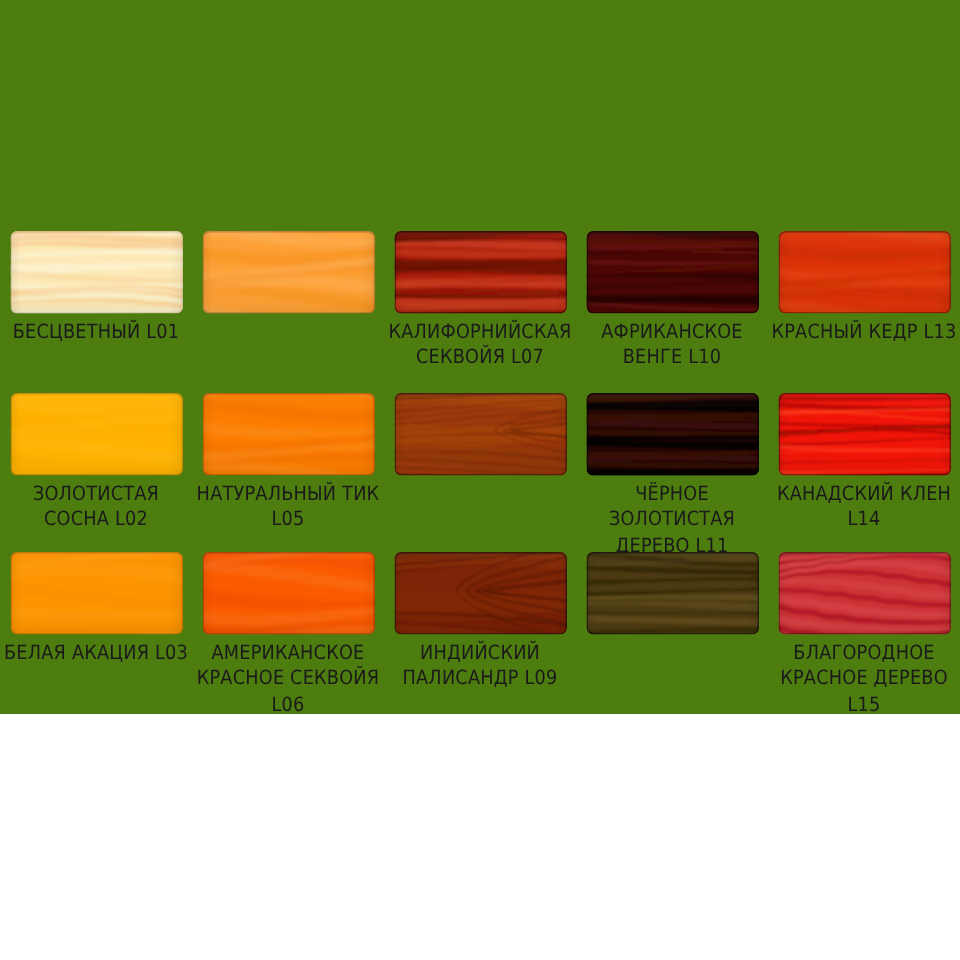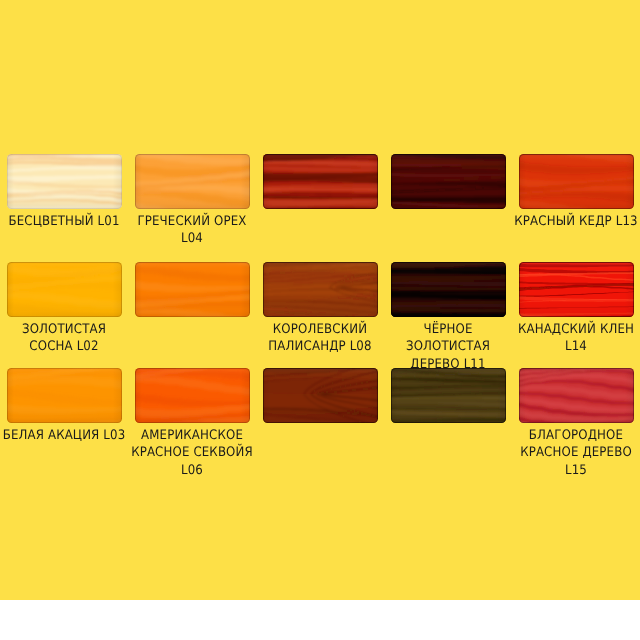--- a/index.html
+++ b/index.html
@@ -1,21 +1,21 @@
 <!DOCTYPE html>
 <html><head>
 <meta charset="utf-8">
 <title>Wood Stain Colour Chart</title>
 <style>
   html,body{margin:0;padding:0;}
   body{width:640px;height:640px;background:#ffffff;
        font-family:"DejaVu Sans Condensed","DejaVu Sans",sans-serif;
        overflow:hidden;-webkit-font-smoothing:antialiased;
        text-rendering:geometricPrecision;}
-  .chart{position:absolute;left:0;top:0;width:640px;height:600px;background:#fde047;}
+  .chart{position:absolute;left:0;top:0;width:640px;height:476px;background:#4d7c0f;}
   .grid{position:absolute;left:0;top:0;width:640px;height:640px;}
   .row{position:absolute;left:6.5px;width:628px;display:flex;align-items:flex-start;}
   .cell{width:115px;margin-right:13px;position:relative;}
   .cell:last-child{margin-right:6px;}
   .swatch{width:115px;height:55px;border-radius:4.5px;overflow:hidden;position:relative;display:block;}
   .swatch svg{display:block;width:115px;height:55px;}
   .swatch::after{content:"";position:absolute;inset:0;border-radius:4.5px;pointer-events:none;
      box-shadow:inset 0 0 0 1px rgba(0,0,0,var(--bw,0.28)), inset 0 1px 1.5px rgba(0,0,0,calc(var(--bw,0.28)*0.55));}
   .label{position:absolute;left:-20px;width:155px;top:58.5px;text-align:center;
          font-size:13.1px;line-height:17.9px;letter-spacing:0.15px;
@@ -102,22 +102,20 @@
                 <path d="M-4.00 31.42 C6.25 31.42,6.25 30.12,16.50 30.12 C26.75 30.12,26.75 28.65,37.00 28.65 C47.25 28.65,47.25 26.98,57.50 26.98 C67.75 26.98,67.75 25.12,78.00 25.12 C88.25 25.12,88.25 23.18,98.50 23.18 C108.75 23.18,108.75 21.43,119.00 21.43 L119.00 26.76 C108.75 26.76,108.75 27.61,98.50 27.61 C88.25 27.61,88.25 29.03,78.00 29.03 C67.75 29.03,67.75 30.91,57.50 30.91 C47.25 30.91,47.25 33.13,37.00 33.13 C26.75 33.13,26.75 35.53,16.50 35.53 C6.25 35.53,6.25 37.90,-4.00 37.90 Z" fill="#F08210" opacity="0.28"></path>
                 <path d="M-4.00 36.08 C6.25 36.08,6.25 34.23,16.50 34.23 C26.75 34.23,26.75 32.39,37.00 32.39 C47.25 32.39,47.25 31.09,57.50 31.09 C67.75 31.09,67.75 30.80,78.00 30.80 C88.25 30.80,88.25 31.79,98.50 31.79 C108.75 31.79,108.75 33.93,119.00 33.93 L119.00 41.79 C108.75 41.79,108.75 38.95,98.50 38.95 C88.25 38.95,88.25 36.96,78.00 36.96 C67.75 36.96,67.75 36.19,57.50 36.19 C47.25 36.19,47.25 36.66,37.00 36.66 C26.75 36.66,26.75 38.10,16.50 38.10 C6.25 38.10,6.25 40.10,-4.00 40.10 Z" fill="#FEC276" opacity="0.26"></path>
                 <path d="M-4.00 36.01 C6.25 36.01,6.25 35.61,16.50 35.61 C26.75 35.61,26.75 36.37,37.00 36.37 C47.25 36.37,47.25 38.24,57.50 38.24 C67.75 38.24,67.75 41.02,78.00 41.02 C88.25 41.02,88.25 44.33,98.50 44.33 C108.75 44.33,108.75 47.73,119.00 47.73 L119.00 54.83 C108.75 54.83,108.75 52.15,98.50 52.15 C88.25 52.15,88.25 49.07,78.00 49.07 C67.75 49.07,67.75 45.97,57.50 45.97 C47.25 45.97,47.25 43.31,37.00 43.31 C26.75 43.31,26.75 41.52,16.50 41.52 C6.25 41.52,6.25 40.89,-4.00 40.89 Z" fill="#F08210" opacity="0.28"></path>
                 <path d="M-4.00 48.82 C6.25 48.82,6.25 51.85,16.50 51.85 C26.75 51.85,26.75 54.85,37.00 54.85 C47.25 54.85,47.25 57.41,57.50 57.41 C67.75 57.41,67.75 59.29,78.00 59.29 C88.25 59.29,88.25 60.45,98.50 60.45 C108.75 60.45,108.75 60.99,119.00 60.99 L119.00 65.36 C108.75 65.36,108.75 65.71,98.50 65.71 C88.25 65.71,88.25 65.62,78.00 65.62 C67.75 65.62,67.75 64.71,57.50 64.71 C47.25 64.71,47.25 62.77,37.00 62.77 C26.75 62.77,26.75 59.87,16.50 59.87 C6.25 59.87,6.25 56.41,-4.00 56.41 Z" fill="#FEC276" opacity="0.26"></path>
                 <path d="M-4.00 65.01 C6.25 65.01,6.25 69.27,16.50 69.27 C26.75 69.27,26.75 71.68,37.00 71.68 C47.25 71.68,47.25 72.07,57.50 72.07 C67.75 72.07,67.75 70.86,78.00 70.86 C88.25 70.86,88.25 68.77,98.50 68.77 C108.75 68.77,108.75 66.58,119.00 66.58 L119.00 71.71 C108.75 71.71,108.75 74.96,98.50 74.96 C88.25 74.96,88.25 78.05,78.00 78.05 C67.75 78.05,67.75 79.94,57.50 79.94 C47.25 79.94,47.25 79.72,37.00 79.72 C26.75 79.72,26.75 76.93,16.50 76.93 C6.25 76.93,6.25 71.85,-4.00 71.85 Z" fill="#F08210" opacity="0.28"></path>
               </g>
               <rect x="0" y="0" width="115" height="55" fill="url(#grL04h)"></rect>
               <rect x="0" y="0" width="115" height="55" fill="url(#grL04v)"></rect>
             </svg>
           </div>
-        <div class="label">ГРЕЧЕСКИЙ ОРЕХ
-L04</div>
       </div>
       <div class="cell">
         <div class="swatch" style="--bw: 0.4;">
             <svg viewBox="0 0 115 55" preserveAspectRatio="none">
               <defs>
                 <linearGradient id="grL07v" x1="0" y1="0" x2="0" y2="1">
                   <stop offset="0" stop-color="#ffffff" stop-opacity="0.06"></stop>
                   <stop offset="0.1" stop-color="#ffffff" stop-opacity="0.015"></stop>
                   <stop offset="0.25" stop-color="#ffffff" stop-opacity="0"></stop>
                   <stop offset="0.7" stop-color="#000000" stop-opacity="0"></stop>
@@ -147,20 +145,22 @@
                 <path d="M-4.00 38.85 C6.25 38.85,6.25 38.79,16.50 38.79 C26.75 38.79,26.75 38.88,37.00 38.88 C47.25 38.88,47.25 39.13,57.50 39.13 C67.75 39.13,67.75 39.48,78.00 39.48 C88.25 39.48,88.25 39.89,98.50 39.89 C108.75 39.89,108.75 40.29,119.00 40.29 L119.00 41.86 C108.75 41.86,108.75 41.65,98.50 41.65 C88.25 41.65,88.25 41.32,78.00 41.32 C67.75 41.32,67.75 40.92,57.50 40.92 C47.25 40.92,47.25 40.52,37.00 40.52 C26.75 40.52,26.75 40.19,16.50 40.19 C6.25 40.19,6.25 40.01,-4.00 40.01 Z" fill="#640C04" opacity="0.6"></path>
                 <path d="M-4.00 41.55 C6.25 41.55,6.25 41.87,16.50 41.87 C26.75 41.87,26.75 42.18,37.00 42.18 C47.25 42.18,47.25 42.46,57.50 42.46 C67.75 42.46,67.75 42.69,78.00 42.69 C88.25 42.69,88.25 42.85,98.50 42.85 C108.75 42.85,108.75 42.95,119.00 42.95 L119.00 44.40 C108.75 44.40,108.75 44.59,98.50 44.59 C88.25 44.59,88.25 44.79,78.00 44.79 C67.75 44.79,67.75 44.91,57.50 44.91 C47.25 44.91,47.25 44.87,37.00 44.87 C26.75 44.87,26.75 44.63,16.50 44.63 C6.25 44.63,6.25 44.19,-4.00 44.19 Z" fill="#640C04" opacity="0.8"></path>
                 <path d="M-4.00 45.18 C6.25 45.18,6.25 45.50,16.50 45.50 C26.75 45.50,26.75 45.68,37.00 45.68 C47.25 45.68,47.25 45.68,57.50 45.68 C67.75 45.68,67.75 45.53,78.00 45.53 C88.25 45.53,88.25 45.26,98.50 45.26 C108.75 45.26,108.75 44.91,119.00 44.91 L119.00 48.47 C108.75 48.47,108.75 49.57,98.50 49.57 C88.25 49.57,88.25 50.58,78.00 50.58 C67.75 50.58,67.75 51.25,57.50 51.25 C47.25 51.25,47.25 51.43,37.00 51.43 C26.75 51.43,26.75 51.04,16.50 51.04 C6.25 51.04,6.25 50.17,-4.00 50.17 Z" fill="#CE4020" opacity="0.75"></path>
                 <path d="M-4.00 50.10 C6.25 50.10,6.25 49.97,16.50 49.97 C26.75 49.97,26.75 49.82,37.00 49.82 C47.25 49.82,47.25 49.66,57.50 49.66 C67.75 49.66,67.75 49.48,78.00 49.48 C88.25 49.48,88.25 49.29,98.50 49.29 C108.75 49.29,108.75 49.08,119.00 49.08 L119.00 52.86 C108.75 52.86,108.75 52.42,98.50 52.42 C88.25 52.42,88.25 52.27,78.00 52.27 C67.75 52.27,67.75 52.48,57.50 52.48 C47.25 52.48,47.25 53.05,37.00 53.05 C26.75 53.05,26.75 53.87,16.50 53.87 C6.25 53.87,6.25 54.77,-4.00 54.77 Z" fill="#CE4020" opacity="0.6"></path>
                 <path d="M-4.00 53.62 C6.25 53.62,6.25 53.41,16.50 53.41 C26.75 53.41,26.75 53.24,37.00 53.24 C47.25 53.24,47.25 53.11,57.50 53.11 C67.75 53.11,67.75 53.05,78.00 53.05 C88.25 53.05,88.25 53.07,98.50 53.07 C108.75 53.07,108.75 53.17,119.00 53.17 L119.00 57.75 C108.75 57.75,108.75 57.61,98.50 57.61 C88.25 57.61,88.25 57.25,78.00 57.25 C67.75 57.25,67.75 56.76,57.50 56.76 C47.25 56.76,47.25 56.27,37.00 56.27 C26.75 56.27,26.75 55.93,16.50 55.93 C6.25 55.93,6.25 55.85,-4.00 55.85 Z" fill="#640C04" opacity="0.45"></path>
               </g>
               <rect x="0" y="0" width="115" height="55" fill="url(#grL07h)"></rect>
               <rect x="0" y="0" width="115" height="55" fill="url(#grL07v)"></rect>
             </svg>
           </div>
+        <div class="label">КАЛИФОРНИЙСКАЯ
+СЕКВОЙЯ L07</div>
       </div>
       <div class="cell">
         <div class="swatch" style="--bw: 0.45;">
             <svg viewBox="0 0 115 55" preserveAspectRatio="none">
               <defs>
                 <linearGradient id="grL10v" x1="0" y1="0" x2="0" y2="1">
                   <stop offset="0" stop-color="#ffffff" stop-opacity="0.06"></stop>
                   <stop offset="0.1" stop-color="#ffffff" stop-opacity="0.015"></stop>
                   <stop offset="0.25" stop-color="#ffffff" stop-opacity="0"></stop>
                   <stop offset="0.7" stop-color="#000000" stop-opacity="0"></stop>
@@ -191,20 +191,22 @@
                 <path d="M-4.00 42.60 C6.25 42.60,6.25 42.80,16.50 42.80 C26.75 42.80,26.75 42.87,37.00 42.87 C47.25 42.87,47.25 42.83,57.50 42.83 C67.75 42.83,67.75 42.73,78.00 42.73 C88.25 42.73,88.25 42.59,98.50 42.59 C108.75 42.59,108.75 42.45,119.00 42.45 L119.00 44.67 C108.75 44.67,108.75 45.15,98.50 45.15 C88.25 45.15,88.25 45.83,78.00 45.83 C67.75 45.83,67.75 46.53,57.50 46.53 C47.25 46.53,47.25 47.06,37.00 47.06 C26.75 47.06,26.75 47.26,16.50 47.26 C6.25 47.26,6.25 47.03,-4.00 47.03 Z" fill="#1E0201" opacity="0.71"></path>
                 <path d="M-4.00 46.30 C6.25 46.30,6.25 46.08,16.50 46.08 C26.75 46.08,26.75 45.81,37.00 45.81 C47.25 45.81,47.25 45.51,57.50 45.51 C67.75 45.51,67.75 45.19,78.00 45.19 C88.25 45.19,88.25 44.87,98.50 44.87 C108.75 44.87,108.75 44.56,119.00 44.56 L119.00 49.31 C108.75 49.31,108.75 49.01,98.50 49.01 C88.25 49.01,88.25 48.64,78.00 48.64 C67.75 48.64,67.75 48.37,57.50 48.37 C47.25 48.37,47.25 48.33,37.00 48.33 C26.75 48.33,26.75 48.59,16.50 48.59 C6.25 48.59,6.25 49.16,-4.00 49.16 Z" fill="#1E0201" opacity="0.71"></path>
                 <path d="M-4.00 47.14 C6.25 47.14,6.25 47.95,16.50 47.95 C26.75 47.95,26.75 49.05,37.00 49.05 C47.25 49.05,47.25 50.12,57.50 50.12 C67.75 50.12,67.75 50.90,78.00 50.90 C88.25 50.90,88.25 51.25,98.50 51.25 C108.75 51.25,108.75 51.17,119.00 51.17 L119.00 53.19 C108.75 53.19,108.75 53.68,98.50 53.68 C88.25 53.68,88.25 53.71,78.00 53.71 C67.75 53.71,67.75 53.17,57.50 53.17 C47.25 53.17,47.25 52.14,37.00 52.14 C26.75 52.14,26.75 50.88,16.50 50.88 C6.25 50.88,6.25 49.74,-4.00 49.74 Z" fill="#72160E" opacity="0.49"></path>
                 <path d="M-4.00 55.92 C6.25 55.92,6.25 56.81,16.50 56.81 C26.75 56.81,26.75 57.36,37.00 57.36 C47.25 57.36,47.25 57.53,57.50 57.53 C67.75 57.53,67.75 57.37,78.00 57.37 C88.25 57.37,88.25 57.06,98.50 57.06 C108.75 57.06,108.75 56.74,119.00 56.74 L119.00 60.86 C108.75 60.86,108.75 61.99,98.50 61.99 C88.25 61.99,88.25 63.00,78.00 63.00 C67.75 63.00,67.75 63.57,57.50 63.57 C47.25 63.57,47.25 63.41,37.00 63.41 C26.75 63.41,26.75 62.46,16.50 62.46 C6.25 62.46,6.25 60.88,-4.00 60.88 Z" fill="#1E0201" opacity="0.46"></path>
                 <path d="M-4.00 63.12 C6.25 63.12,6.25 62.55,16.50 62.55 C26.75 62.55,26.75 61.73,37.00 61.73 C47.25 61.73,47.25 60.82,57.50 60.82 C67.75 60.82,67.75 59.92,78.00 59.92 C88.25 59.92,88.25 59.06,98.50 59.06 C108.75 59.06,108.75 58.22,119.00 58.22 L119.00 60.39 C108.75 60.39,108.75 61.27,98.50 61.27 C88.25 61.27,88.25 62.46,78.00 62.46 C67.75 62.46,67.75 63.88,57.50 63.88 C47.25 63.88,47.25 65.39,37.00 65.39 C26.75 65.39,26.75 66.72,16.50 66.72 C6.25 66.72,6.25 67.58,-4.00 67.58 Z" fill="#1E0201" opacity="0.37"></path>
               </g>
               <rect x="0" y="0" width="115" height="55" fill="url(#grL10h)"></rect>
               <rect x="0" y="0" width="115" height="55" fill="url(#grL10v)"></rect>
             </svg>
           </div>
+        <div class="label">АФРИКАНСКОЕ
+ВЕНГЕ L10</div>
       </div>
       <div class="cell">
         <div class="swatch" style="--bw: 0.32;">
             <svg viewBox="0 0 115 55" preserveAspectRatio="none">
               <defs>
                 <linearGradient id="grL13v" x1="0" y1="0" x2="0" y2="1">
                   <stop offset="0" stop-color="#ffffff" stop-opacity="0.06"></stop>
                   <stop offset="0.1" stop-color="#ffffff" stop-opacity="0.015"></stop>
                   <stop offset="0.25" stop-color="#ffffff" stop-opacity="0"></stop>
                   <stop offset="0.7" stop-color="#000000" stop-opacity="0"></stop>
@@ -313,20 +315,22 @@
                 <path d="M-4.00 33.71 C6.25 33.71,6.25 34.39,16.50 34.39 C26.75 34.39,26.75 33.93,37.00 33.93 C47.25 33.93,47.25 32.59,57.50 32.59 C67.75 32.59,67.75 30.74,78.00 30.74 C88.25 30.74,88.25 28.75,98.50 28.75 C108.75 28.75,108.75 26.87,119.00 26.87 L119.00 31.02 C108.75 31.02,108.75 33.68,98.50 33.68 C88.25 33.68,88.25 36.71,78.00 36.71 C67.75 36.71,67.75 39.60,57.50 39.60 C47.25 39.60,47.25 41.69,37.00 41.69 C26.75 41.69,26.75 42.44,16.50 42.44 C6.25 42.44,6.25 41.49,-4.00 41.49 Z" fill="#E96300" opacity="0.26"></path>
                 <path d="M-4.00 39.47 C6.25 39.47,6.25 38.58,16.50 38.58 C26.75 38.58,26.75 37.55,37.00 37.55 C47.25 37.55,47.25 36.43,57.50 36.43 C67.75 36.43,67.75 35.20,78.00 35.20 C88.25 35.20,88.25 33.90,98.50 33.90 C108.75 33.90,108.75 32.74,119.00 32.74 L119.00 37.36 C108.75 37.36,108.75 37.89,98.50 37.89 C88.25 37.89,88.25 39.07,78.00 39.07 C67.75 39.07,67.75 40.73,57.50 40.73 C47.25 40.73,47.25 42.70,37.00 42.70 C26.75 42.70,26.75 44.80,16.50 44.80 C6.25 44.80,6.25 46.69,-4.00 46.69 Z" fill="#FDA13A" opacity="0.24"></path>
                 <path d="M-4.00 46.10 C6.25 46.10,6.25 44.67,16.50 44.67 C26.75 44.67,26.75 42.95,37.00 42.95 C47.25 42.95,47.25 41.14,57.50 41.14 C67.75 41.14,67.75 39.51,78.00 39.51 C88.25 39.51,88.25 38.38,98.50 38.38 C108.75 38.38,108.75 38.06,119.00 38.06 L119.00 45.43 C108.75 45.43,108.75 44.80,98.50 44.80 C88.25 44.80,88.25 44.85,78.00 44.85 C67.75 44.85,67.75 45.57,57.50 45.57 C47.25 45.57,47.25 46.86,37.00 46.86 C26.75 46.86,26.75 48.59,16.50 48.59 C6.25 48.59,6.25 50.57,-4.00 50.57 Z" fill="#E96300" opacity="0.26"></path>
                 <path d="M-4.00 47.81 C6.25 47.81,6.25 46.86,16.50 46.86 C26.75 46.86,26.75 46.94,37.00 46.94 C47.25 46.94,47.25 48.23,57.50 48.23 C67.75 48.23,67.75 50.62,78.00 50.62 C88.25 50.62,88.25 53.76,98.50 53.76 C108.75 53.76,108.75 57.14,119.00 57.14 L119.00 64.82 C108.75 64.82,108.75 61.80,98.50 61.80 C88.25 61.80,88.25 58.48,78.00 58.48 C67.75 58.48,67.75 55.40,57.50 55.40 C47.25 55.40,47.25 53.11,37.00 53.11 C26.75 53.11,26.75 51.97,16.50 51.97 C6.25 51.97,6.25 52.08,-4.00 52.08 Z" fill="#FDA13A" opacity="0.24"></path>
                 <path d="M-4.00 52.88 C6.25 52.88,6.25 57.17,16.50 57.17 C26.75 57.17,26.75 62.19,37.00 62.19 C47.25 62.19,47.25 66.86,57.50 66.86 C67.75 66.86,67.75 70.37,78.00 70.37 C88.25 70.37,88.25 72.41,98.50 72.41 C108.75 72.41,108.75 73.12,119.00 73.12 L119.00 78.13 C108.75 78.13,108.75 78.48,98.50 78.48 C88.25 78.48,88.25 77.46,78.00 77.46 C67.75 77.46,67.75 74.67,57.50 74.67 C47.25 74.67,47.25 70.24,37.00 70.24 C26.75 70.24,26.75 64.91,16.50 64.91 C6.25 64.91,6.25 59.84,-4.00 59.84 Z" fill="#E96300" opacity="0.26"></path>
               </g>
               <rect x="0" y="0" width="115" height="55" fill="url(#grL05h)"></rect>
               <rect x="0" y="0" width="115" height="55" fill="url(#grL05v)"></rect>
             </svg>
           </div>
+        <div class="label">НАТУРАЛЬНЫЙ ТИК
+L05</div>
       </div>
       <div class="cell">
         <div class="swatch" style="--bw: 0.38;">
             <svg viewBox="0 0 115 55" preserveAspectRatio="none">
               <defs>
                 <linearGradient id="grL08v" x1="0" y1="0" x2="0" y2="1">
                   <stop offset="0" stop-color="#ffffff" stop-opacity="0.06"></stop>
                   <stop offset="0.1" stop-color="#ffffff" stop-opacity="0.015"></stop>
                   <stop offset="0.25" stop-color="#ffffff" stop-opacity="0"></stop>
                   <stop offset="0.7" stop-color="#000000" stop-opacity="0"></stop>
@@ -362,22 +366,20 @@
                 <path d="M-4.00 48.74 C6.25 48.74,6.25 49.53,16.50 49.53 C26.75 49.53,26.75 50.54,37.00 50.54 C47.25 50.54,47.25 51.69,57.50 51.69 C67.75 51.69,67.75 52.88,78.00 52.88 C88.25 52.88,88.25 54.02,98.50 54.02 C108.75 54.02,108.75 55.05,119.00 55.05 L119.00 56.08 C108.75 56.08,108.75 55.26,98.50 55.26 C88.25 55.26,88.25 54.28,78.00 54.28 C67.75 54.28,67.75 53.18,57.50 53.18 C47.25 53.18,47.25 52.02,37.00 52.02 C26.75 52.02,26.75 50.90,16.50 50.90 C6.25 50.90,6.25 49.93,-4.00 49.93 Z" fill="#661D05" opacity="0.48"></path>
                 <path d="M-4.00 53.05 C6.25 53.05,6.25 53.84,16.50 53.84 C26.75 53.84,26.75 54.68,37.00 54.68 C47.25 54.68,47.25 55.52,57.50 55.52 C67.75 55.52,67.75 56.29,78.00 56.29 C88.25 56.29,88.25 56.96,98.50 56.96 C108.75 56.96,108.75 57.52,119.00 57.52 L119.00 58.97 C108.75 58.97,108.75 58.72,98.50 58.72 C88.25 58.72,88.25 58.38,78.00 58.38 C67.75 58.38,67.75 57.88,57.50 57.88 C47.25 57.88,47.25 57.20,37.00 57.20 C26.75 57.20,26.75 56.34,16.50 56.34 C6.25 56.34,6.25 55.36,-4.00 55.36 Z" fill="#661D05" opacity="0.4"></path>
                 <path d="M118.00 20.50 C100.00 22.63,82.00 23.63,78.00 25.00 C82.00 26.38,100.00 27.38,118.00 29.50" fill="none" stroke="#661D05" stroke-width="1.4" stroke-linecap="round" opacity="0.6"></path>
                 <path d="M118.00 15.50 C97.75 18.82,77.50 21.43,73.00 25.00 C77.50 28.57,97.75 31.18,118.00 34.50" fill="none" stroke="#661D05" stroke-width="1.1" stroke-linecap="round" opacity="0.46"></path>
                 <path d="M118.00 9.00 C95.05 14.55,72.10 18.95,67.00 25.00 C72.10 31.05,95.05 35.45,118.00 41.00" fill="none" stroke="#661D05" stroke-width="1.2" stroke-linecap="round" opacity="0.42"></path>
               </g>
               <rect x="0" y="0" width="115" height="55" fill="url(#grL08h)"></rect>
               <rect x="0" y="0" width="115" height="55" fill="url(#grL08v)"></rect>
             </svg>
           </div>
-        <div class="label">КОРОЛЕВСКИЙ
-ПАЛИСАНДР L08</div>
       </div>
       <div class="cell">
         <div class="swatch" style="--bw: 0.5;">
             <svg viewBox="0 0 115 55" preserveAspectRatio="none">
               <defs>
                 <linearGradient id="grL11v" x1="0" y1="0" x2="0" y2="1">
                   <stop offset="0" stop-color="#ffffff" stop-opacity="0.06"></stop>
                   <stop offset="0.1" stop-color="#ffffff" stop-opacity="0.015"></stop>
                   <stop offset="0.25" stop-color="#ffffff" stop-opacity="0"></stop>
                   <stop offset="0.7" stop-color="#000000" stop-opacity="0"></stop>
@@ -586,20 +588,22 @@
                 <path d="M-4.00 46.72 C6.25 46.72,6.25 47.71,16.50 47.71 C26.75 47.71,26.75 49.05,37.00 49.05 C47.25 49.05,47.25 50.65,57.50 50.65 C67.75 50.65,67.75 52.39,78.00 52.39 C88.25 52.39,88.25 54.17,98.50 54.17 C108.75 54.17,108.75 55.86,119.00 55.86 L119.00 56.70 C108.75 56.70,108.75 55.16,98.50 55.16 C88.25 55.16,88.25 53.49,78.00 53.49 C67.75 53.49,67.75 51.79,57.50 51.79 C47.25 51.79,47.25 50.17,37.00 50.17 C26.75 50.17,26.75 48.73,16.50 48.73 C6.25 48.73,6.25 47.60,-4.00 47.60 Z" fill="#4E1203" opacity="0.42"></path>
                 <path d="M115.00 19.50 C89.80 22.68,64.60 24.07,59.00 26.00 C64.60 27.93,89.80 29.32,115.00 32.50" fill="none" stroke="#4E1203" stroke-width="1.6" stroke-linecap="round" opacity="0.72"></path>
                 <path d="M115.00 12.00 C87.55 17.45,60.10 21.05,54.00 26.00 C60.10 30.95,87.55 34.55,115.00 40.00" fill="none" stroke="#4E1203" stroke-width="1.3" stroke-linecap="round" opacity="0.6"></path>
                 <path d="M115.00 3.00 C84.85 10.80,54.70 17.20,48.00 26.00 C54.70 34.80,84.85 41.20,115.00 49.00" fill="none" stroke="#4E1203" stroke-width="1.4" stroke-linecap="round" opacity="0.52"></path>
                 <path d="M115.00 -7.00 C81.70 3.20,48.40 12.80,41.00 26.00 C48.40 39.20,81.70 48.80,115.00 59.00" fill="none" stroke="#4E1203" stroke-width="1.2" stroke-linecap="round" opacity="0.4"></path>
               </g>
               <rect x="0" y="0" width="115" height="55" fill="url(#grL09h)"></rect>
               <rect x="0" y="0" width="115" height="55" fill="url(#grL09v)"></rect>
             </svg>
           </div>
+        <div class="label">ИНДИЙСКИЙ
+ПАЛИСАНДР L09</div>
       </div>
       <div class="cell">
         <div class="swatch" style="--bw: 0.45;">
             <svg viewBox="0 0 115 55" preserveAspectRatio="none">
               <defs>
                 <linearGradient id="grL12v" x1="0" y1="0" x2="0" y2="1">
                   <stop offset="0" stop-color="#ffffff" stop-opacity="0.06"></stop>
                   <stop offset="0.1" stop-color="#ffffff" stop-opacity="0.015"></stop>
                   <stop offset="0.25" stop-color="#ffffff" stop-opacity="0"></stop>
                   <stop offset="0.7" stop-color="#000000" stop-opacity="0"></stop>

